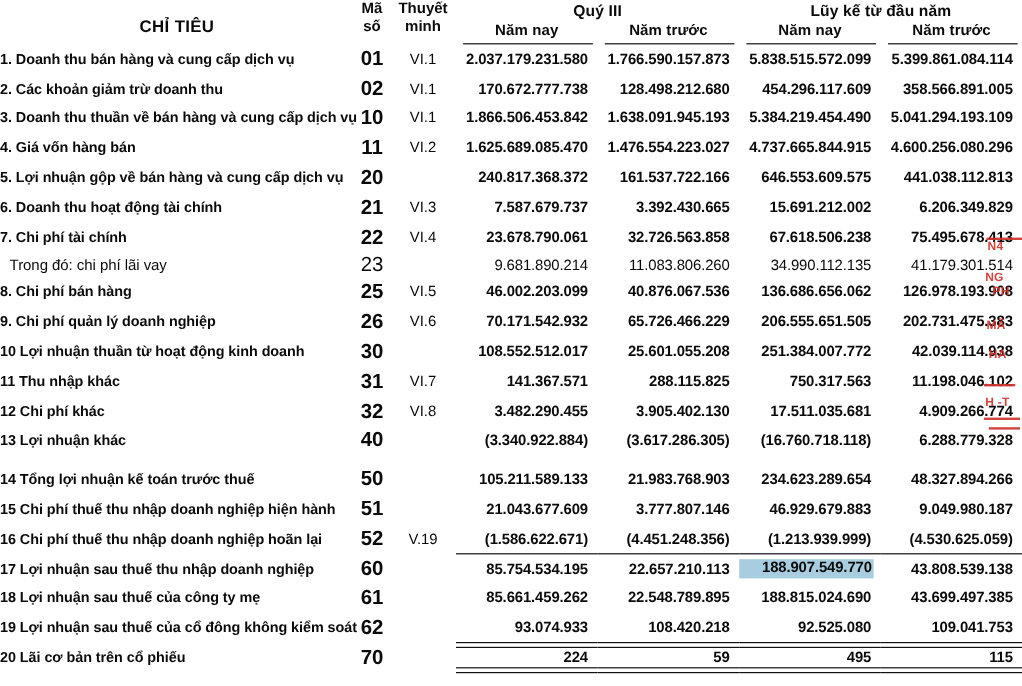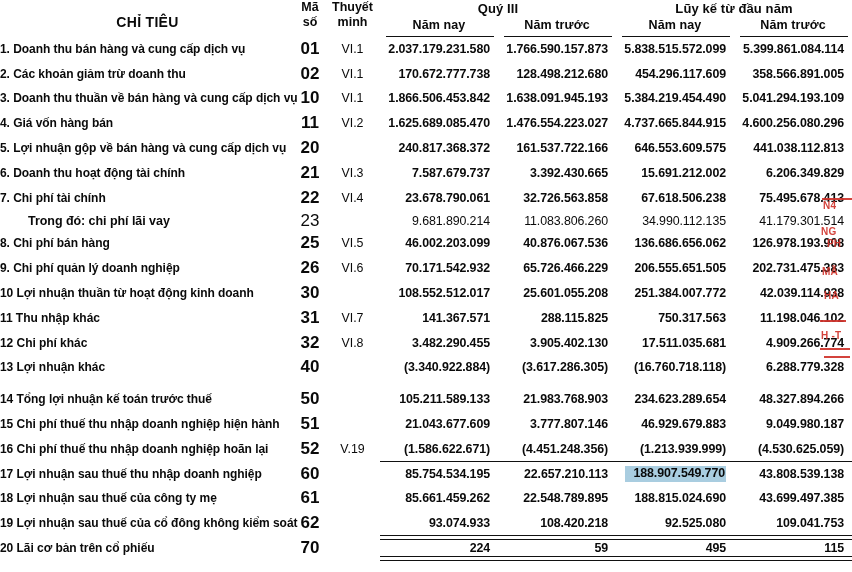--- a/index.html
+++ b/index.html
@@ -103,21 +103,21 @@
     font-size: 12.4px;
     font-weight: bold;
     text-align: right;
     padding-right: 8px;
     white-space: nowrap;
     letter-spacing: -.1px;
   }
 
   
   tr.sub { height: 21px; }
-  tr.sub td.label { font-weight: bold; padding-left: 28px; font-size: 12.5px; }
+  tr.sub td.label { font-weight: normal; padding-left: 8px; font-size: 12.5px; }
   tr.sub td.code  { font-weight: normal; }
   tr.sub td.num   { font-weight: normal; }
 
   
   td.num.rule-top { border-top: 1.6px solid #111; }
 
   
   tr.grand td.num {
     border-top: 1.6px solid #111;
     border-bottom: 1.6px solid #111;
@@ -130,21 +130,21 @@
     left: 0; right: 0;
     height: 0;
     border-top: 1.4px solid #111;
   }
   tr.grand td.num::before { top: 2.5px; }
   tr.grand td.num::after  { bottom: 2.5px; }
 
   
   .hl {
     background: #a9cde0;
-    padding: 1px 1px 2px 8px;
+    padding: 1px 1px 2px 19px;
     display: inline-block;
     line-height: 1.05;
     text-align: center;
   }
 
   
   tr.gap { height: 7px; }
   tr.gap td { padding: 0; }
 
   

